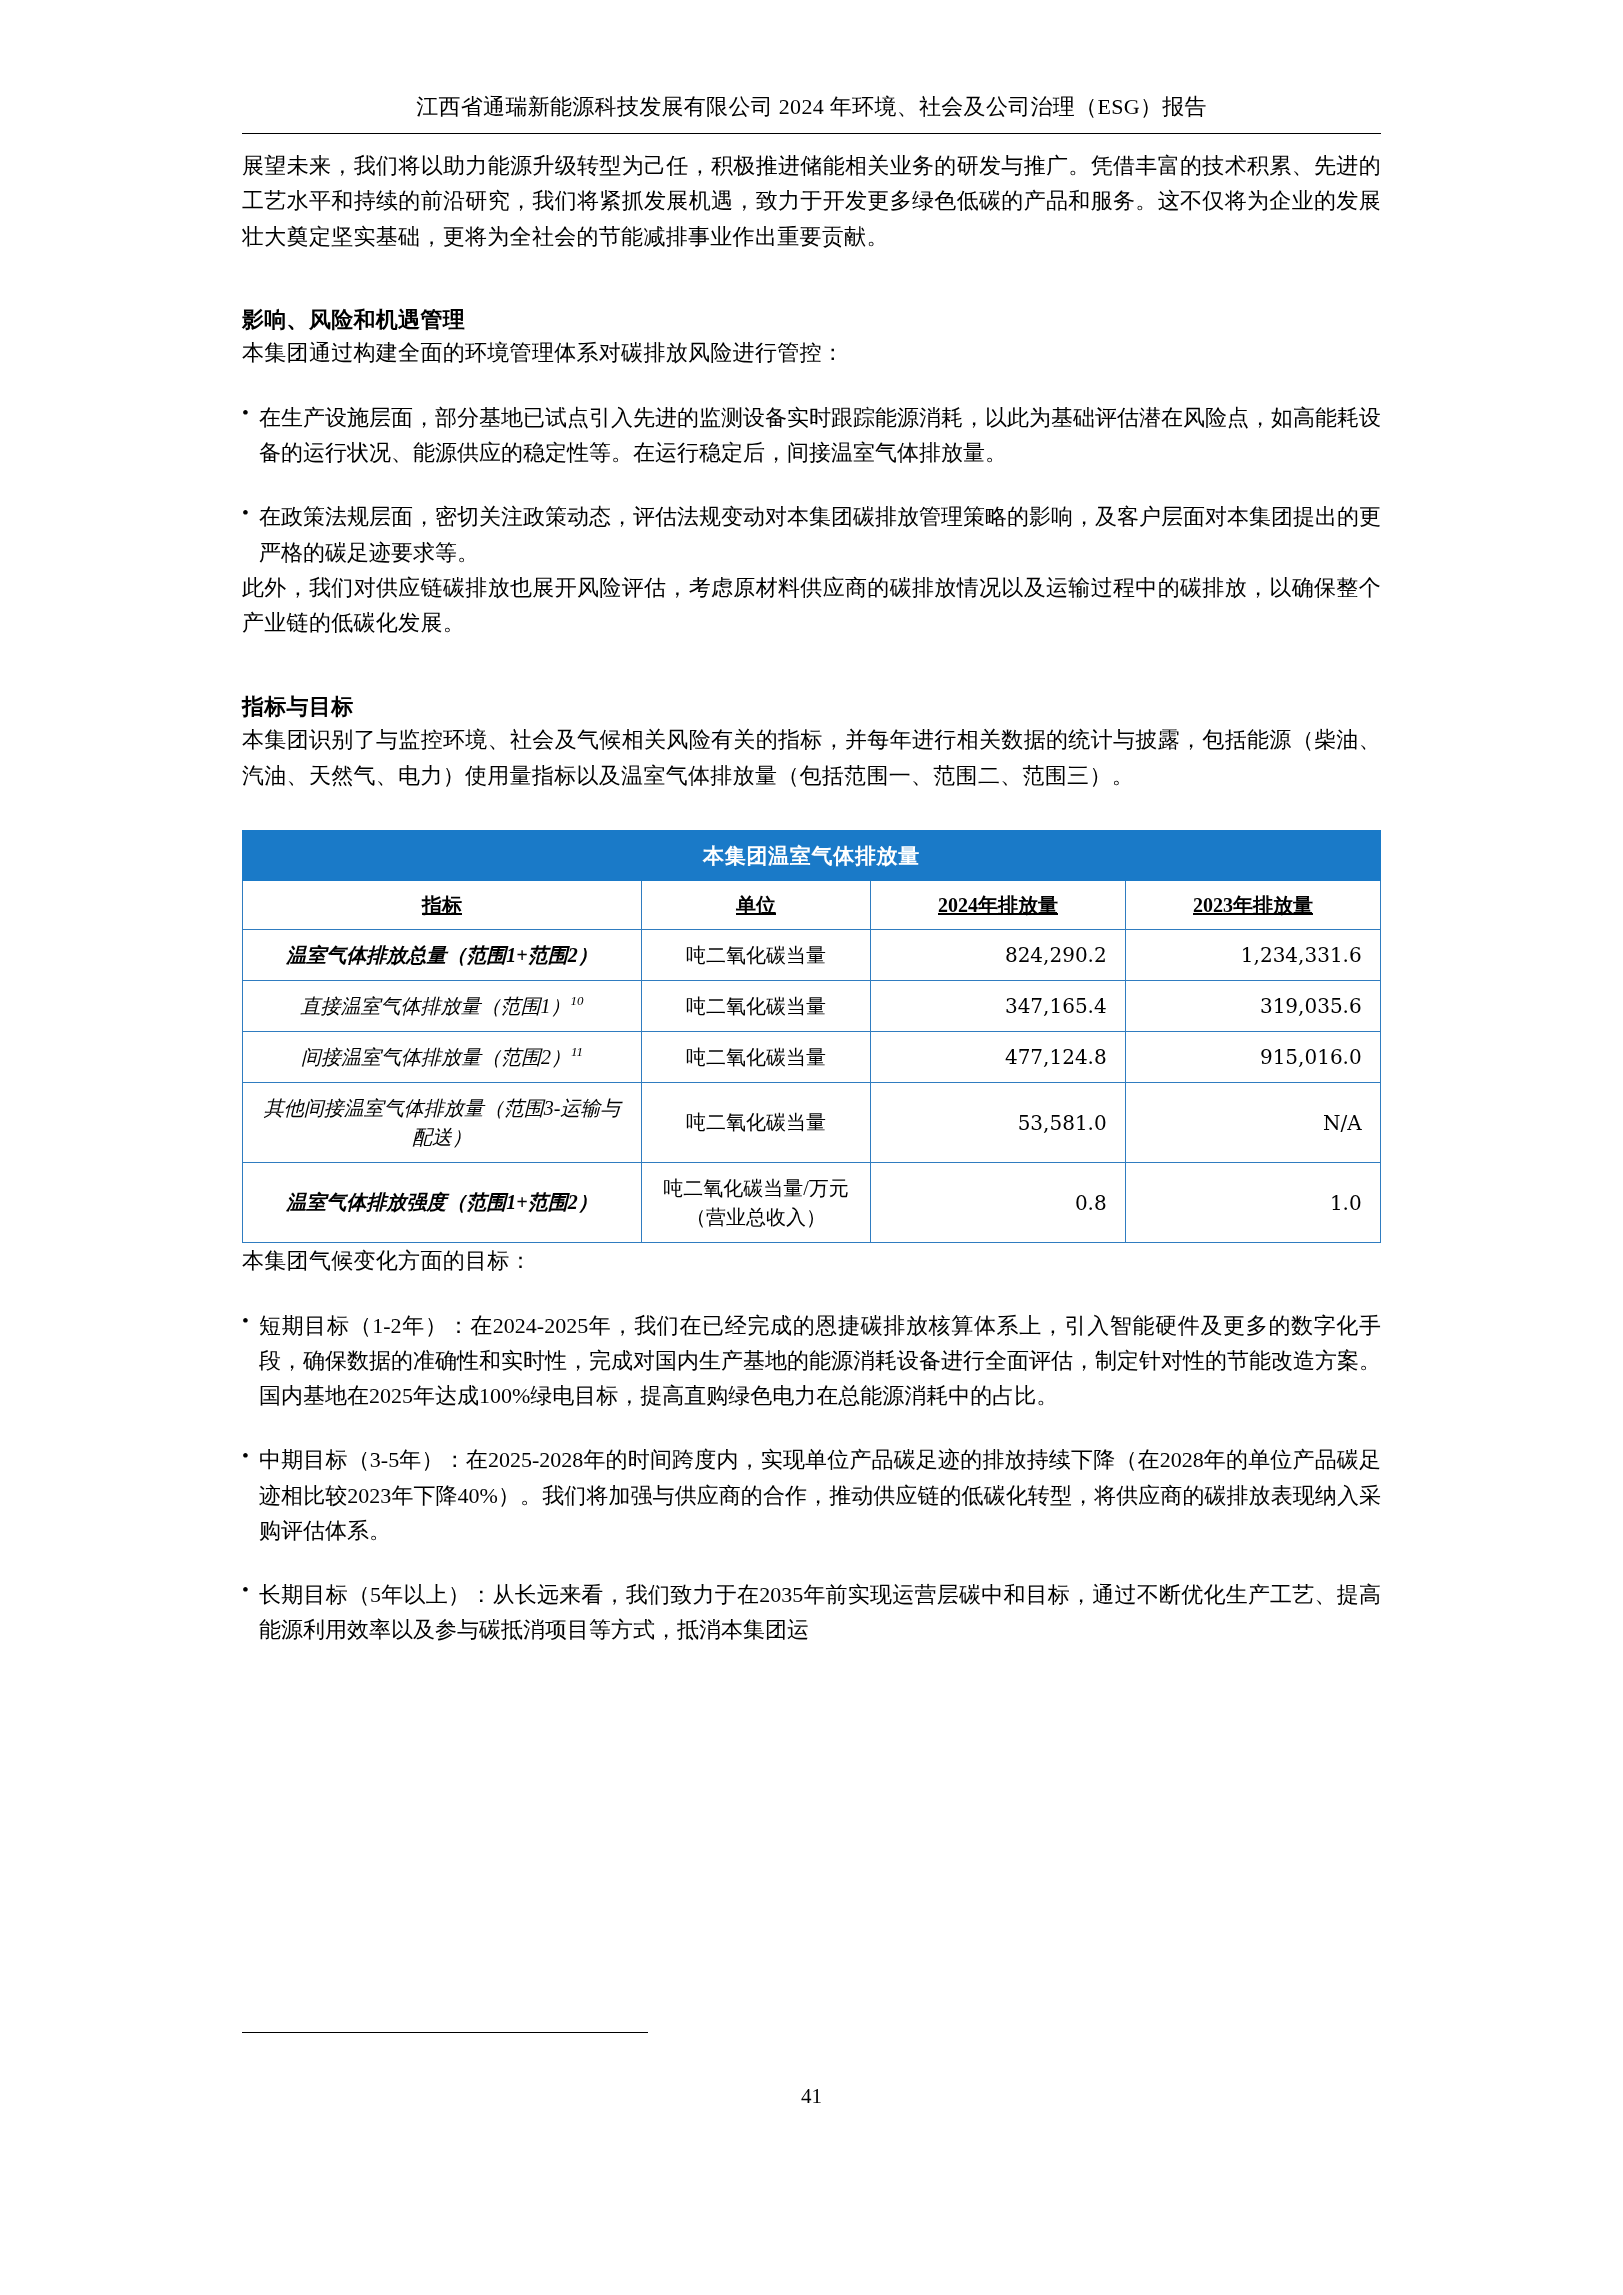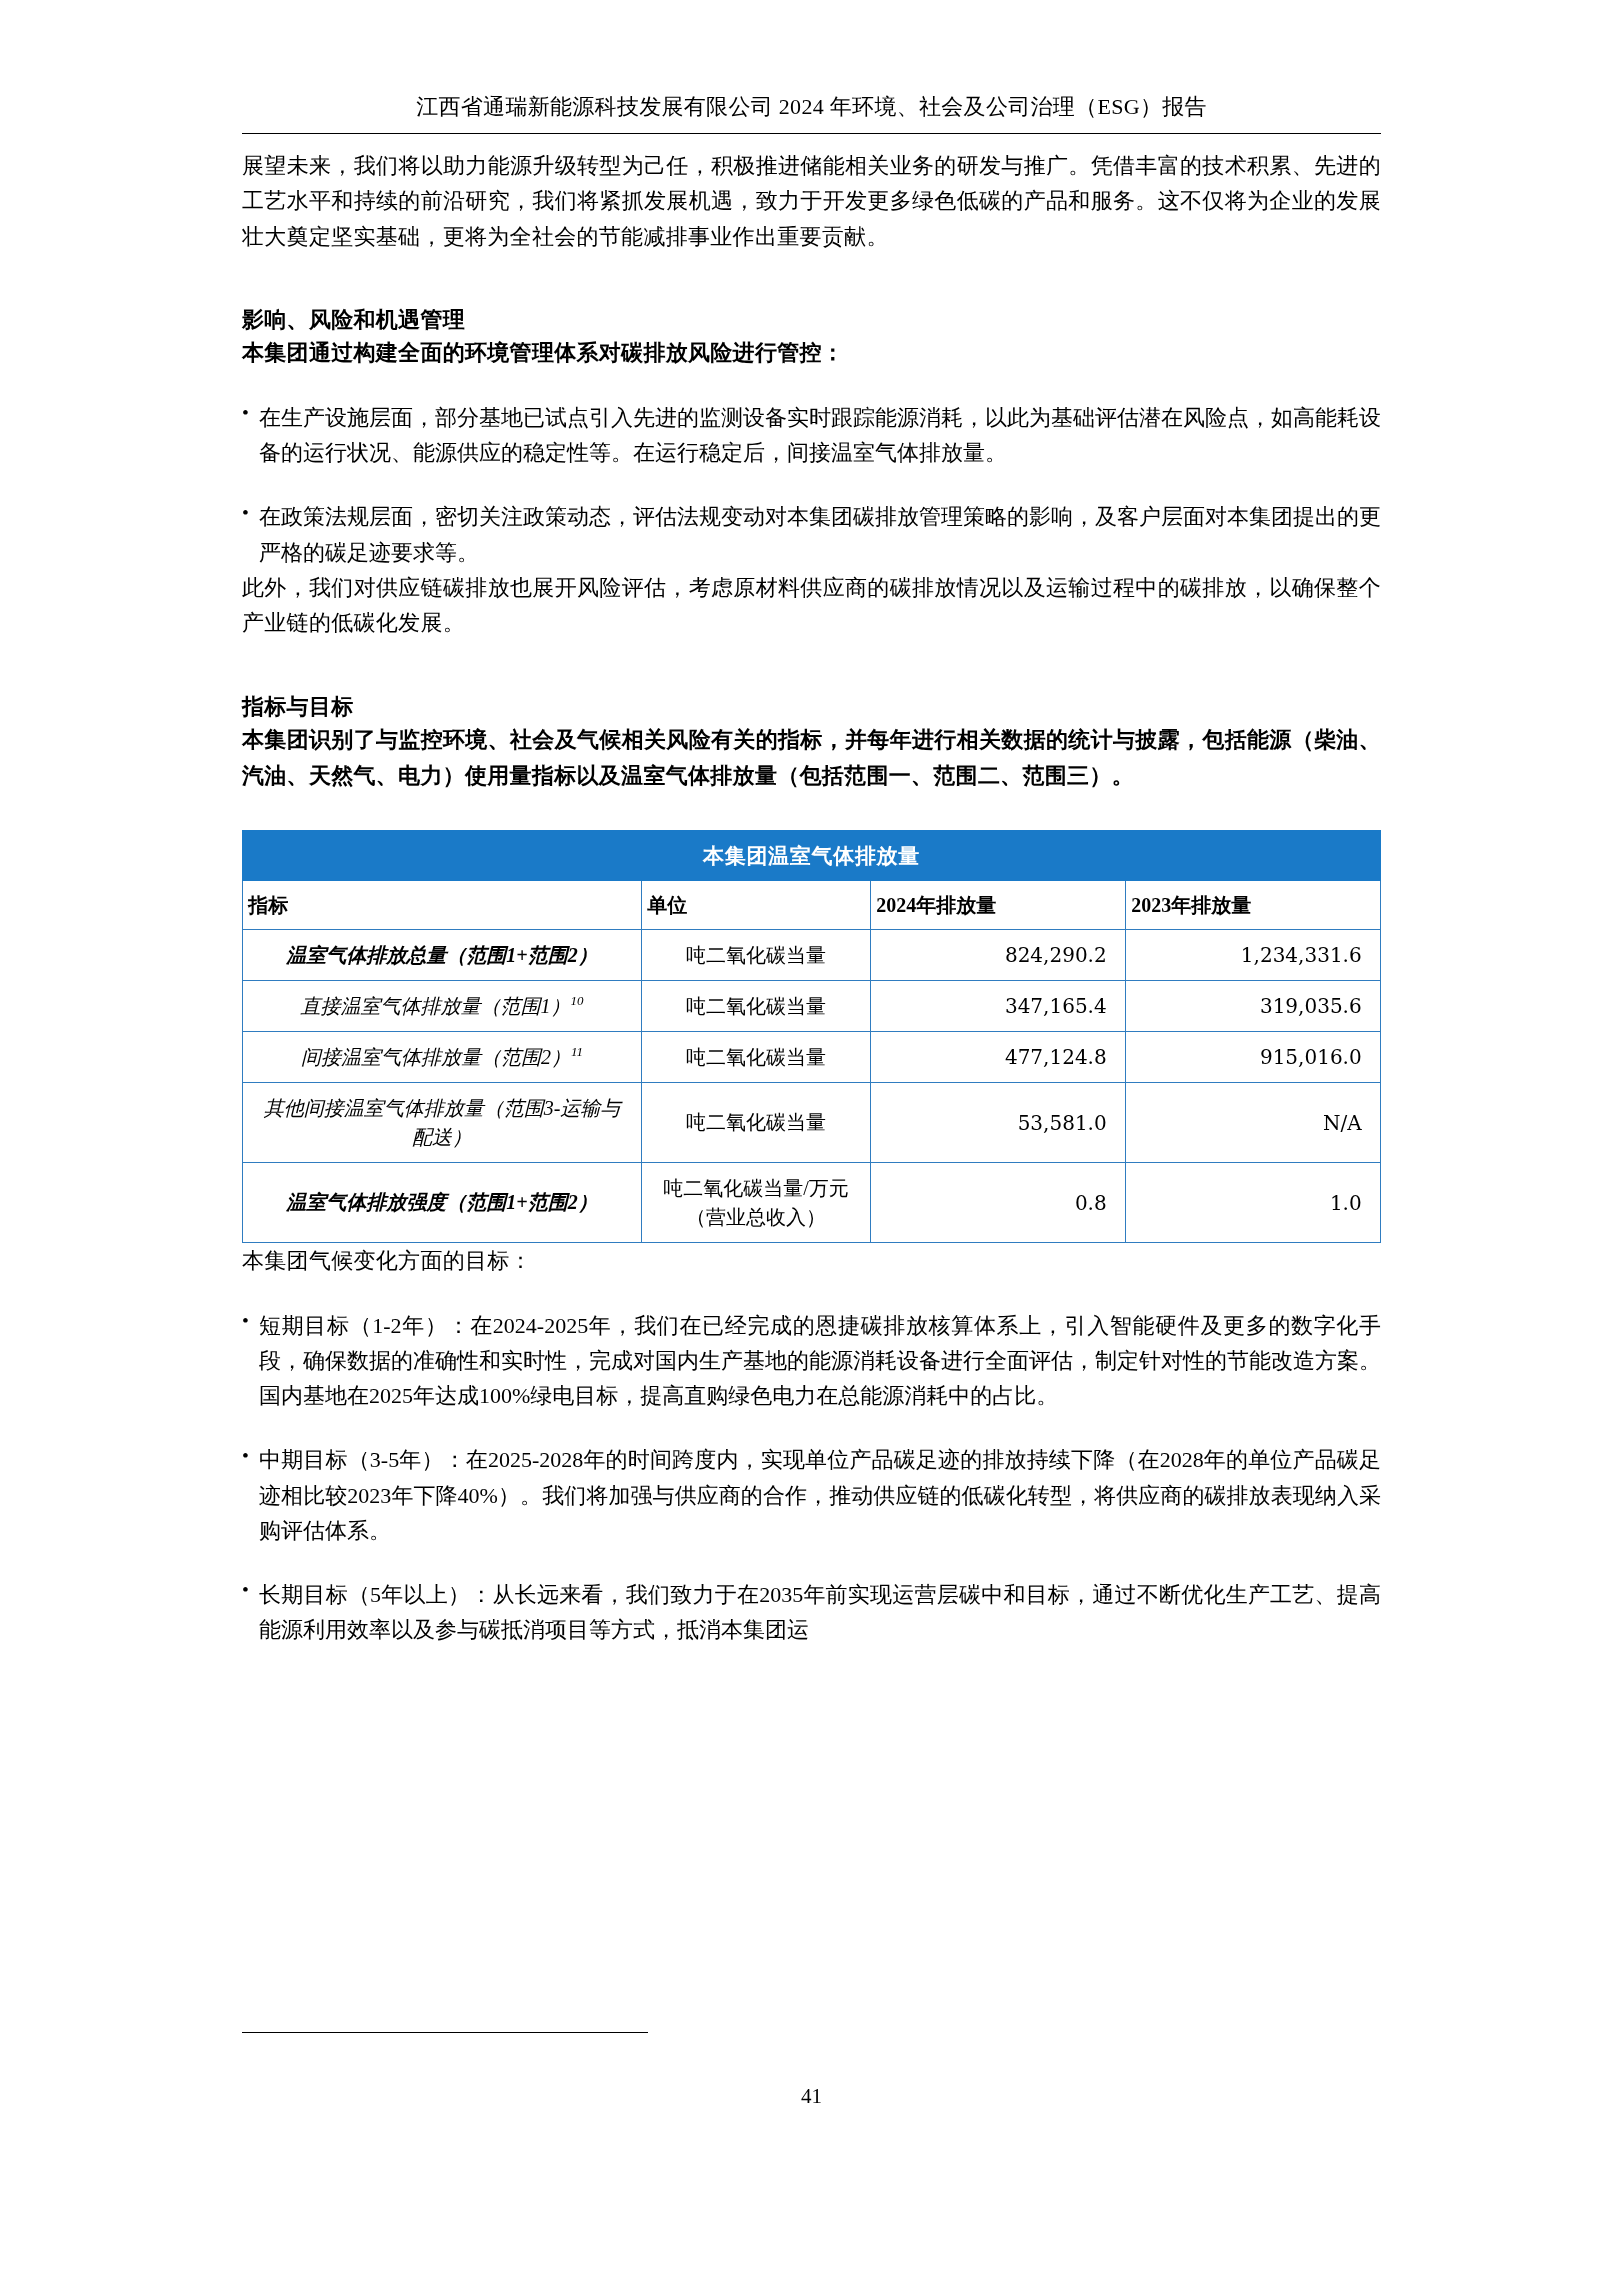--- a/index.html
+++ b/index.html
@@ -52,21 +52,20 @@
   }
   .sec-title {
     font-size: 22px;
     font-weight: bold;
     margin-top: 51px;
     margin-bottom: 0;
     letter-spacing: 0.3px;
   }
   .intro-para {
     margin-top: 34px;
-    font-weight: bold;
   }
   ul.bullets {
     list-style: none;
     margin: 0;
     padding: 0;
   }
   ul.bullets li {
     position: relative;
     padding-left: 17px;
     font-size: 22px;
@@ -102,25 +101,26 @@
     background: #1a7ac8;
     color: #ffffff;
     font-size: 21px;
     font-weight: bold;
     text-align: center;
     padding: 10.5px 0;
     border: 1.3px solid #1a7ac8;
     letter-spacing: 0.7px;
   }
   table.ghg .head-row td {
-    text-align: left;
+    text-align: center;
     font-weight: bold;
     font-size: 20px;
     padding: 10.5px 5.2px;
     background: #ffffff;
+    text-decoration: underline;
   }
   table.ghg td.ind {
     padding: 10.5px 14.4px;
     font-size: 20px;
     text-align: center;
     line-height: 1.45;
     font-style: italic;
   }
   table.ghg td.unit {
     text-align: center;

